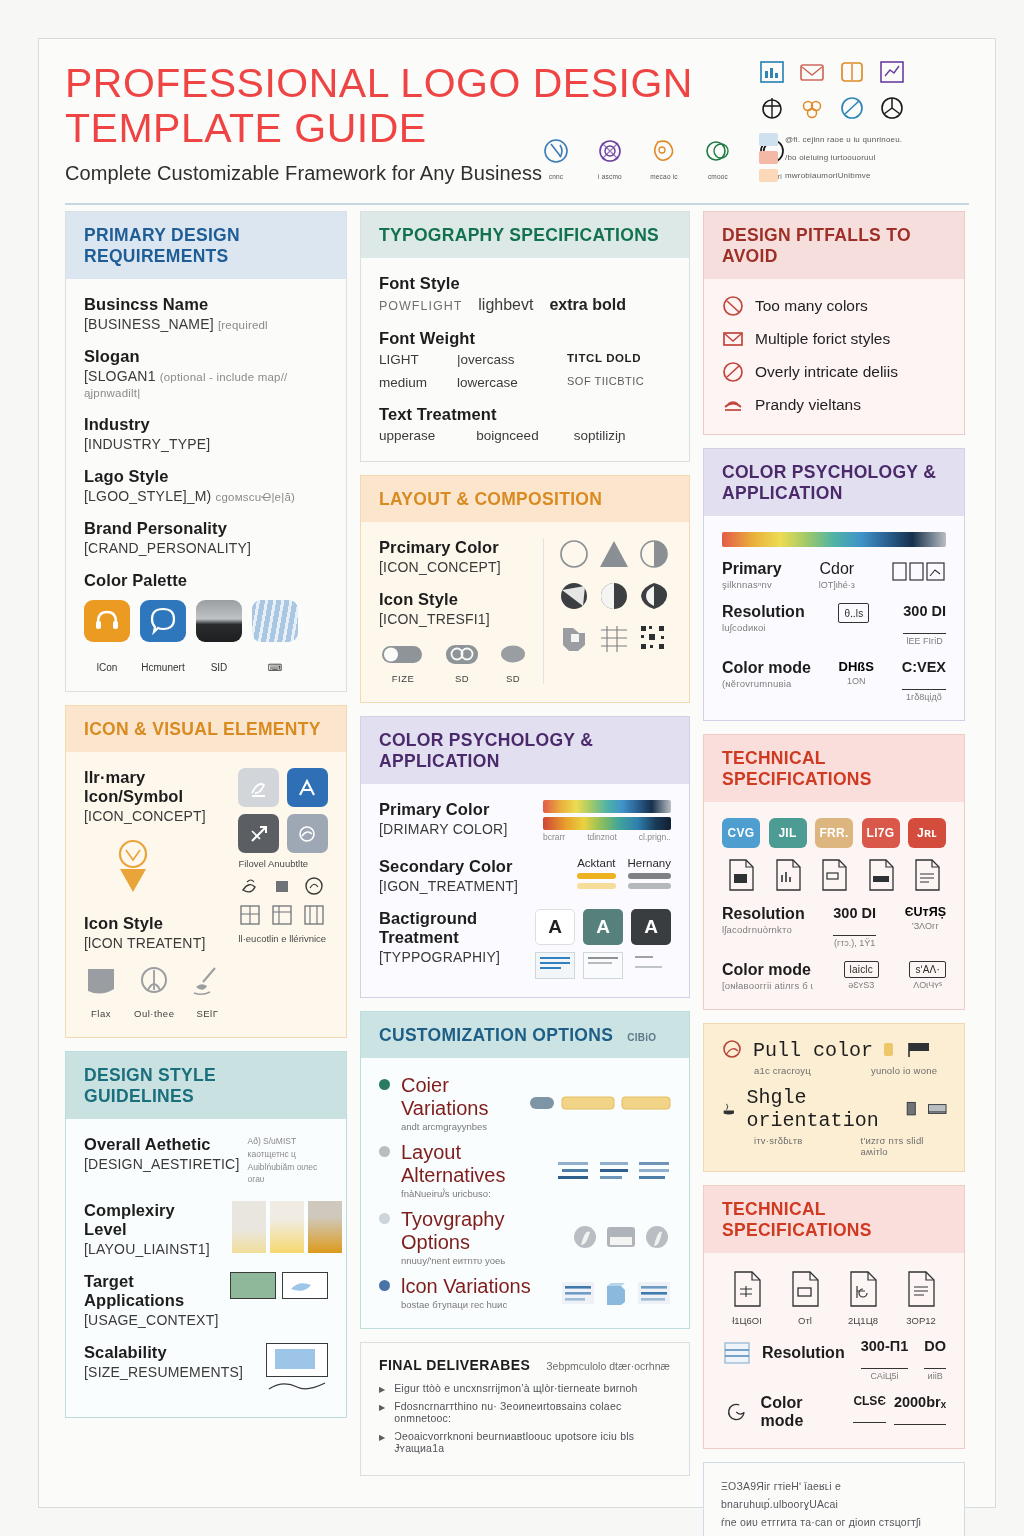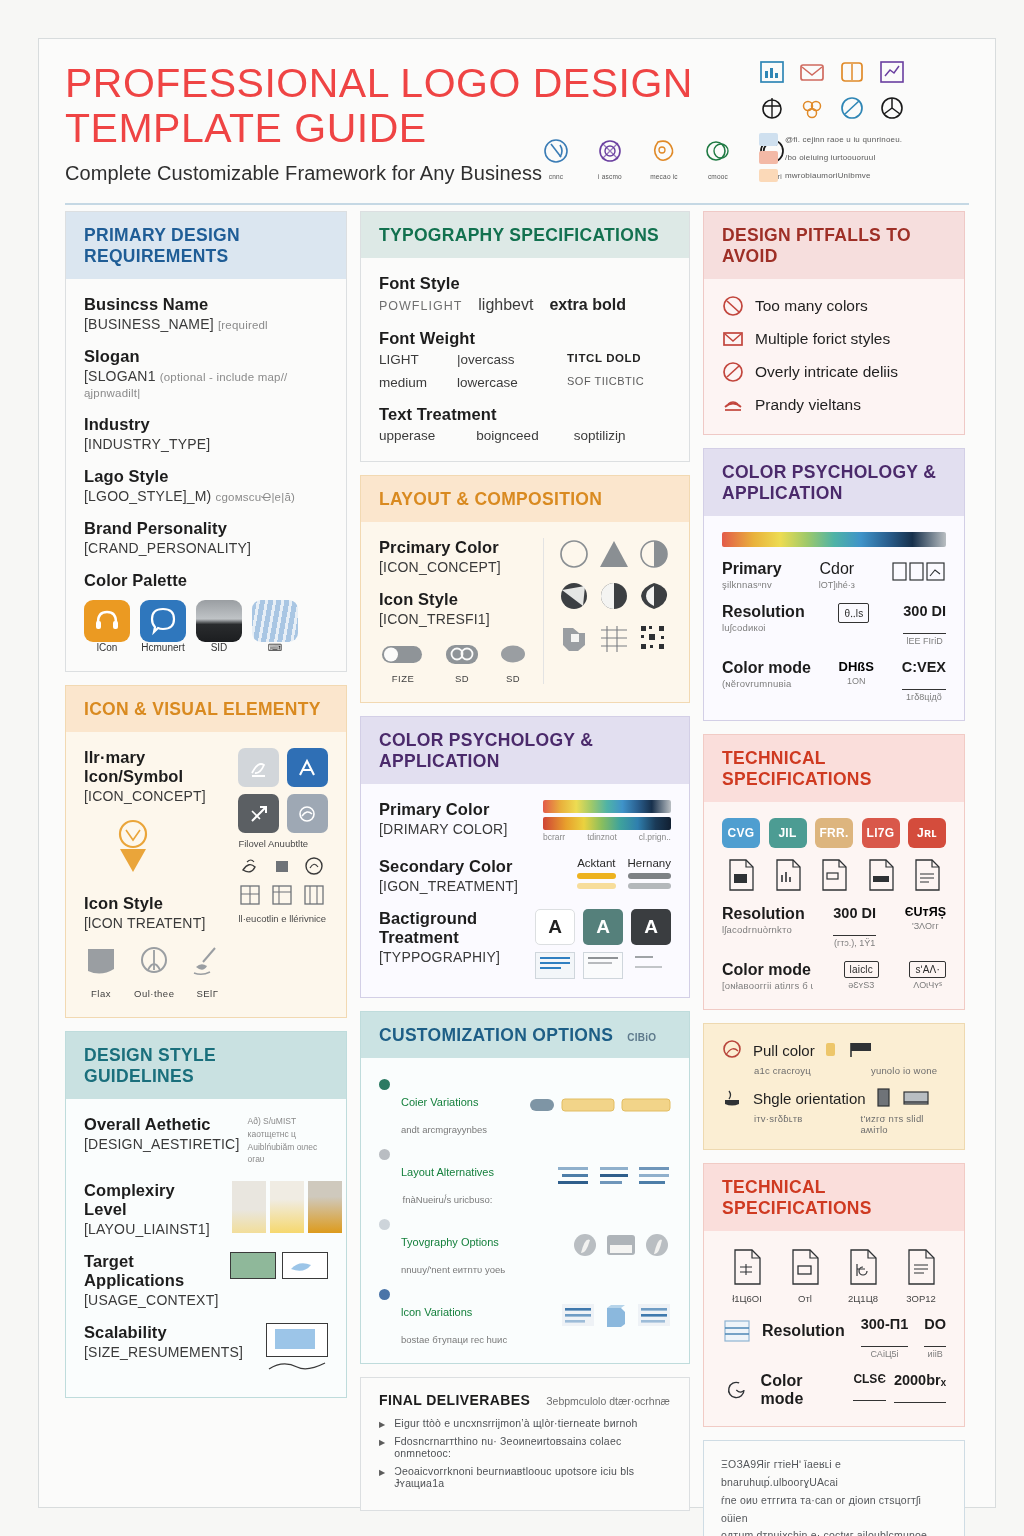--- a/index.html
+++ b/index.html
@@ -127,52 +127,52 @@
     display: flex; align-items: center; justify-content: center;
     color: #fff; font-size: 12px; font-weight: bold; letter-spacing: .3px;
     filter: blur(.25px);
   }
   .doc-row { display: flex; gap: 8px; justify-content: space-between; margin-bottom: 12px; }
   .doc-lbls { display: flex; gap: 8px; justify-content: space-between; margin: -6px 0 12px 0; }
   .doc-lbl { width: 38px; text-align: center; font-size: 9.5px; color: #444; filter: blur(.35px); }
   
   .note-card { border: 1px solid #eed9b0; background: #fbeed3; padding: 14px 16px; }
   .note-row { display: flex; align-items: center; gap: 9px; margin-bottom: 3px; }
-  .note-tx { font-size: 15px; color: #1f1f1f; }
+  .note-tx { font-size: 20px; color: #1f1f1f; font-family: Liberation Mono, monospace; }
   .note-sub { font-size: 9.5px; color: #6e6e6e; filter: blur(.45px); margin: 0 0 10px 34px; letter-spacing: .2px; }
   .note-sub:last-child { margin-bottom: 0; }
   
   .footer-card { border: 1px solid #cfdce4; background: #fbfbfa; padding: 15px 17px; }
   .footer-ln { font-size: 10.5px; color: #53565a; filter: blur(.5px); line-height: 1.7; letter-spacing: .2px; }
   
   .cust { display: flex; gap: 11px; margin-bottom: 9px; }
   .cust:last-child { margin-bottom: 0; }
   .cust-dot { width: 11px; height: 11px; border-radius: 50%; margin-top: 5px; flex: none; }
-  .cust-main { font-size: 11px; color: #15803d; margin-top: 22px; }
-  .cust-sub { font-size: 9.5px; color: #7a7a7a; filter: blur(.5px); margin-top: 16px; text-align: center; }
+  .cust-main { font-size: 20px; color: #7f1d1d; }
+  .cust-sub { font-size: 9.5px; color: #7a7a7a; filter: blur(.5px); margin-top: 1px; }
   .cust-art { margin-left: auto; display: flex; gap: 6px; align-items: center; }
   
   .deliv-hd { display: flex; align-items: baseline; gap: 16px; margin-bottom: 9px; }
   .deliv-t { font-size: 14px; font-weight: bold; color: #1c1c1c; letter-spacing: .4px; }
   .deliv-n { font-size: 10.5px; color: #6e6e6e; filter: blur(.5px); }
   .deliv-li { display: flex; gap: 9px; align-items: baseline; margin-bottom: 6px; }
   .deliv-ar { font-size: 8px; color: #5b5b5b; }
   .deliv-tx { font-size: 10.5px; color: #4e5155; filter: blur(.5px); letter-spacing: .2px; }
   
   .two-pane { display: flex; gap: 14px; }
   .pane-l { flex: 1; }
   .pane-r { width: 128px; border-left: 1px solid #e3e3e3; padding-left: 13px; }
   .shape-grid { display: grid; grid-template-columns: repeat(3, 1fr); gap: 10px 6px; justify-items: center; }
   .pill-row { display: flex; gap: 16px; align-items: center; margin-top: 14px; }
   .pill-c { text-align: center; }
   .pill-lab { font-size: 9.5px; color: #3f3f3f; margin-top: 3px; letter-spacing: .5px; }
   .sw-row { display: flex; gap: 10px; margin-top: 10px; }
   .sw-item { text-align: center; }
   .sw-box { width: 46px; height: 42px; border-radius: 9px; }
-  .sw-lab { font-size: 10px; color: #333; margin-top: 0; }
+  .sw-lab { font-size: 10px; color: #333; margin-top: 20px; }
   .icon-mini-grid { display: grid; grid-template-columns: repeat(2,1fr); gap: 7px; }
   .mini { width: 41px; height: 39px; border-radius: 7px; display:flex; align-items:center; justify-content:center; }
   .mini-cap { font-size: 9.5px; color: #4a4a4a; filter: blur(.4px); line-height: 1.4; margin-top: 4px; }
   .small-ico-row { display: flex; gap: 8px; margin-top: 4px; }
   .ltr-row { display: flex; gap: 8px; }
   .ltr { width: 40px; height: 36px; border-radius: 5px; display: flex; align-items: center; justify-content: center; font-size: 19px; font-weight: bold; }
   .lines-row { display: flex; gap: 8px; margin-top: 7px; }
   .lines-box { width: 40px; height: 27px; border: 1px solid #cfd6dc; background: #f3f6f9; padding: 4px 4px; }
   .ln { height: 2px; background: #2f7fc1; margin-bottom: 3px; }
   .accent-col { text-align: left; }

